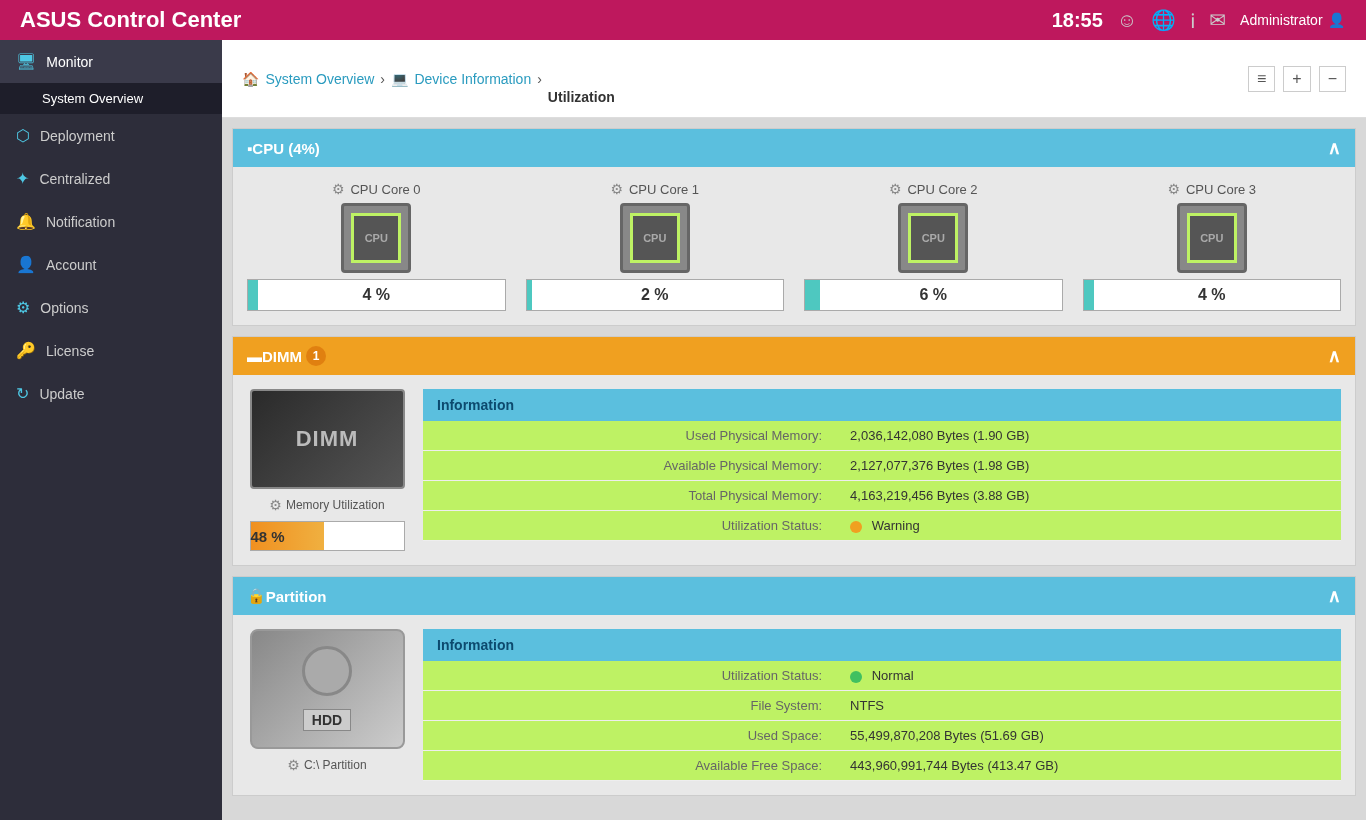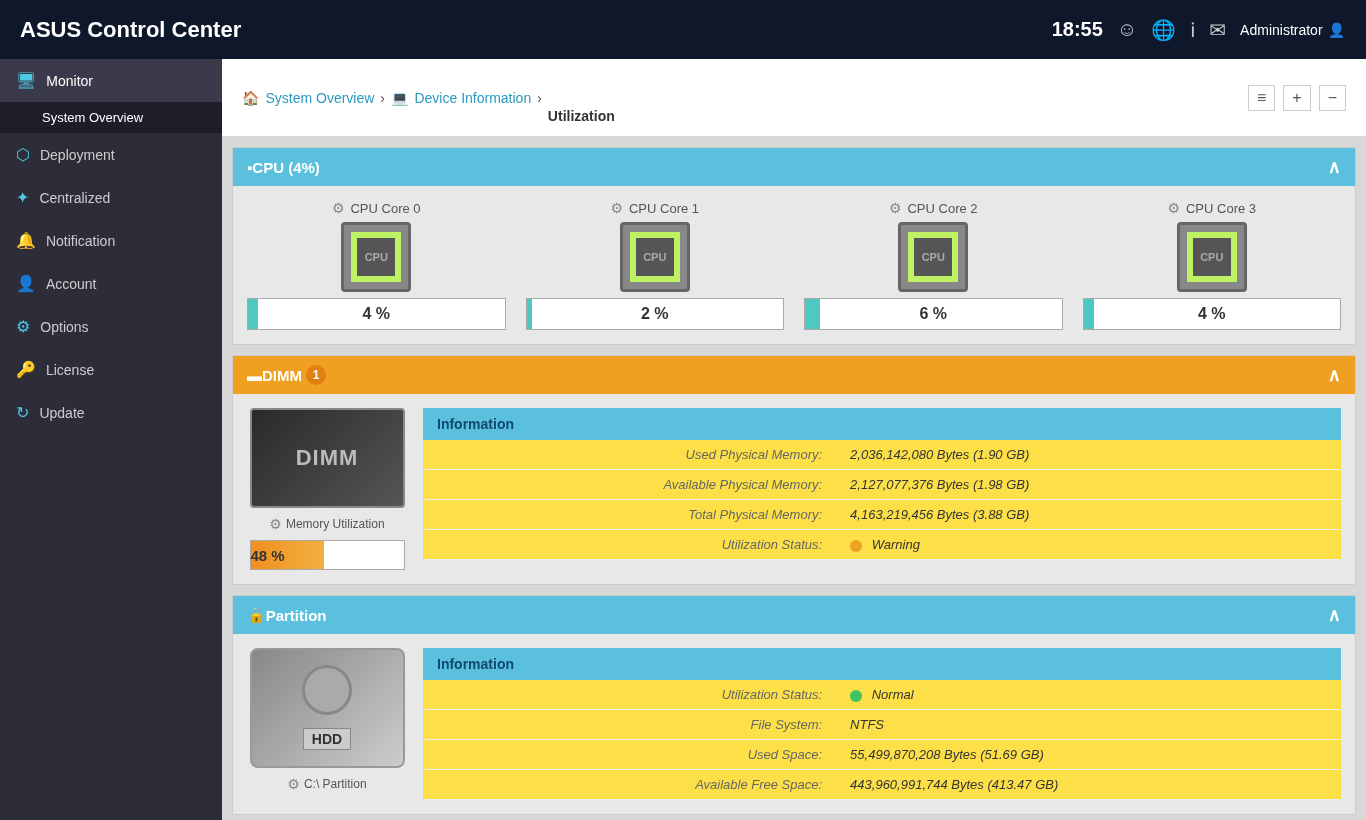--- a/index.html
+++ b/index.html
@@ -1,25 +1,25 @@
 <!DOCTYPE html>
 <html><head>
   <meta charset="utf-8">
   <style>
     * { box-sizing: border-box; margin: 0; padding: 0; }
     body { font-family: 'Segoe UI', Arial, sans-serif; background: #e8e8e8; display: flex; flex-direction: column; height: 820px; overflow: hidden; }
 
     
     .header {
-      background: #0f172a;
+      background: #be185d;
       color: white;
       display: flex;
       align-items: center;
       padding: 0 20px;
-      height: 59px;
+      height: 40px;
       flex-shrink: 0;
     }
     .header-title {
       font-size: 22px;
       font-weight: bold;
       color: white;
       flex: 1;
     }
     .header-right {
       display: flex;
@@ -173,21 +173,21 @@
       border-radius: 4px;
       display: flex;
       align-items: center;
       justify-content: center;
       position: relative;
     }
     .cpu-img-inner {
       background: #555;
       width: 50px;
       height: 50px;
-      border: 6px solid #bef264;
+      border: 3px solid #bef264;
       display: flex;
       align-items: center;
       justify-content: center;
       color: #aaa;
       font-size: 11px;
       font-weight: bold;
     }
     .cpu-bar-container {
       width: 100%;
       background: white;
@@ -269,24 +269,23 @@
       flex: 1;
     }
     .info-header {
       background: #5bbfde;
       color: #0c4a6e;
       padding: 8px 14px;
       font-size: 14px;
       font-weight: bold;
     }
     .info-table {
-      background: #fde047;
+      background: #bef264;
       width: 100%;
       border-collapse: collapse;
-      font-style: italic;
     }
     .info-table tr td {
       padding: 7px 14px;
       font-size: 13px;
       border-bottom: 1px solid #eee;
     }
     .info-table tr td:first-child {
       text-align: right;
       color: #666;
       width: 45%;

